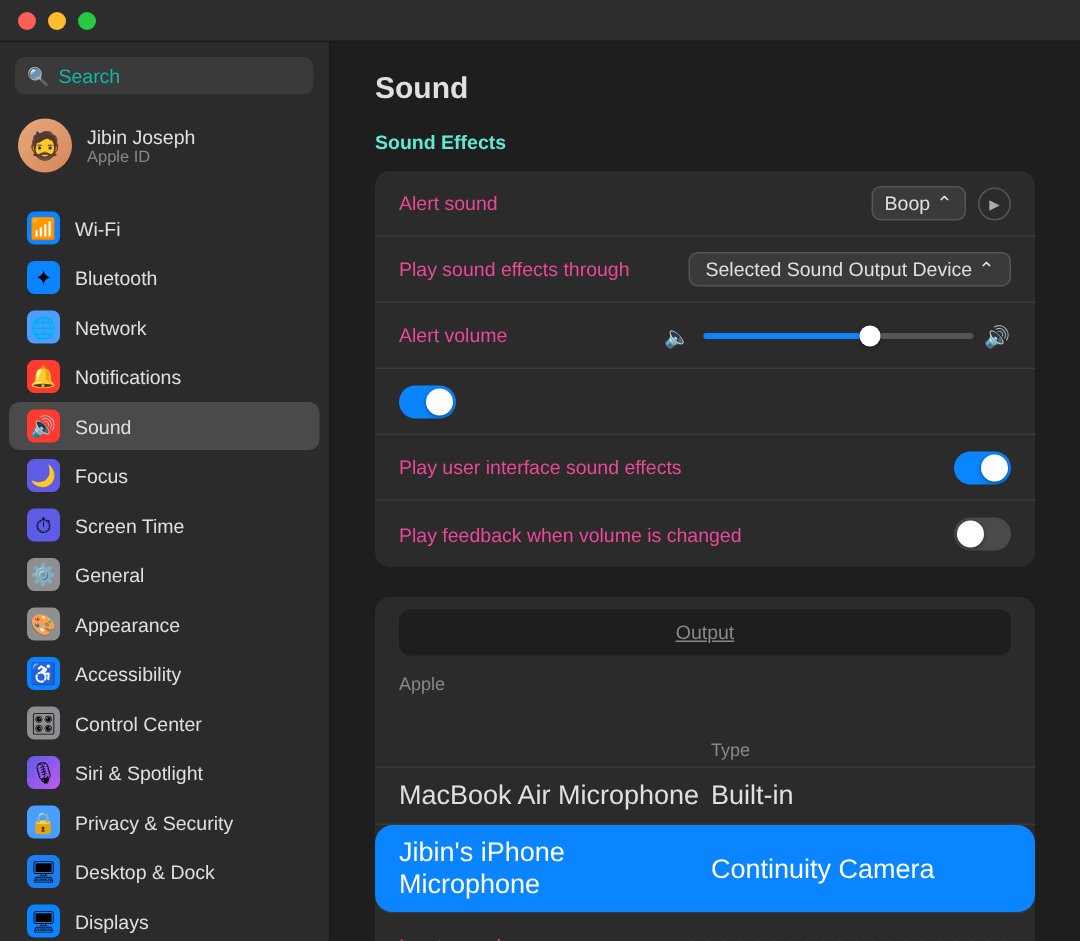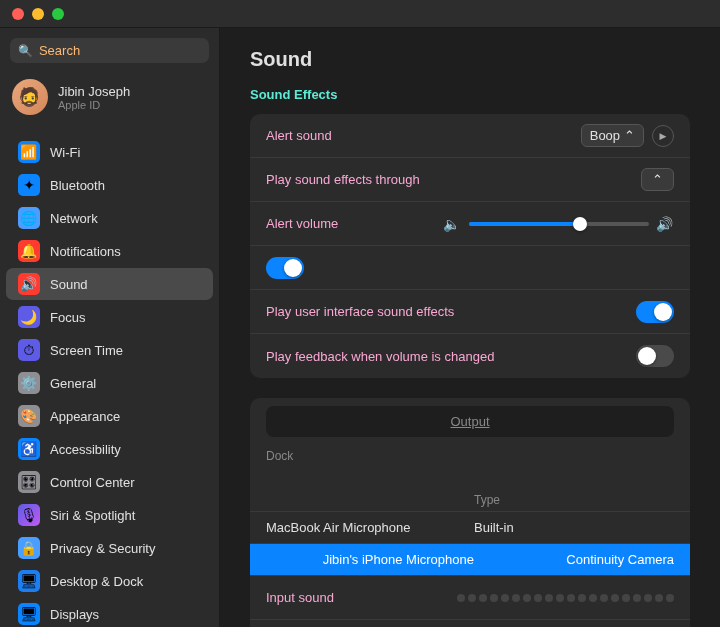--- a/index.html
+++ b/index.html
@@ -60,21 +60,21 @@
       padding: 5px 8px;
       gap: 6px;
     }
     .search-icon-svg {
       color: #888;
       font-size: 12px;
       flex-shrink: 0;
     }
     .search-input-display {
       font-size: 13px;
-      color: #fdba74;
+      color: #14b8a6;
     }
 
     .user-profile {
       display: flex;
       align-items: center;
       padding: 8px 12px;
       gap: 10px;
       margin-bottom: 4px;
     }
     .avatar {
@@ -181,21 +181,21 @@
       padding: 10px 16px;
       border-bottom: 1px solid #3a3a3a;
       min-height: 44px;
     }
     .settings-row:last-child {
       border-bottom: none;
     }
 
     .row-label {
       font-size: 13px;
-      color: #f9a8d4;
+      color: #ec4899;
     }
 
     .row-control {
       display: flex;
       align-items: center;
       gap: 8px;
     }
 
     
     .dropdown {
@@ -320,25 +320,24 @@
 
     .table-row {
       display: flex;
       align-items: center;
       padding: 8px 16px;
       border-bottom: 1px solid #3a3a3a;
     }
     .table-row:last-child { border-bottom: none; }
     .table-row.selected {
       background: #0a84ff;
-      border-radius: 0;
-      text-align: right;
+      border-radius: 12px;
     }
     .table-cell {
-      font-size: 13px;
+      font-size: 18px;
       color: #e0e0e0;
     }
     .table-cell:first-child { flex: 1; }
     .table-cell:last-child { width: 200px; }
     .table-row.selected .table-cell { color: white; }
 
     
     .input-level {
       display: flex;
       align-items: center;
@@ -485,20 +484,21 @@
             <span>⌃</span>
           </div>
           <div class="play-btn">▶</div>
         </div>
       </div>
 
       <div class="settings-row">
         <span class="row-label">Play sound effects through</span>
         <div class="row-control">
           <div class="large-dropdown">
+            <span>Selected Sound Output Device</span>
             <span>⌃</span>
           </div>
         </div>
       </div>
 
       <div class="settings-row">
         <span class="row-label">Alert volume</span>
         <div class="volume-slider">
           <span class="vol-icon">🔈</span>
           <div class="slider-track">
@@ -532,21 +532,21 @@
     </div>
 
 
     <div class="settings-group">
 
       <div class="tab-bar">
         <div class="tab inactive">Output</div>
       </div>
 
       <div class="table-header">
-        <div class="table-header-cell">Dock</div>
+        <div class="table-header-cell">Apple</div>
         <div class="table-header-cell">Type</div>
       </div>
 
       <div class="table-row">
         <div class="table-cell">MacBook Air Microphone</div>
         <div class="table-cell">Built-in</div>
       </div>
 
       <div class="table-row selected">
         <div class="table-cell">Jibin's iPhone Microphone</div>

